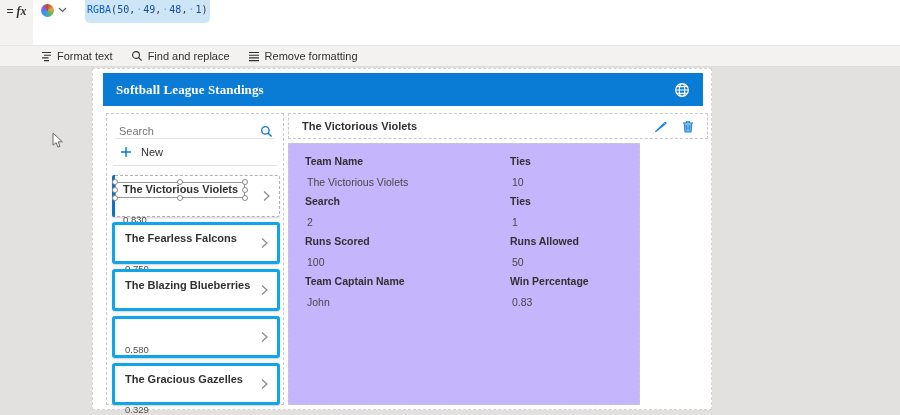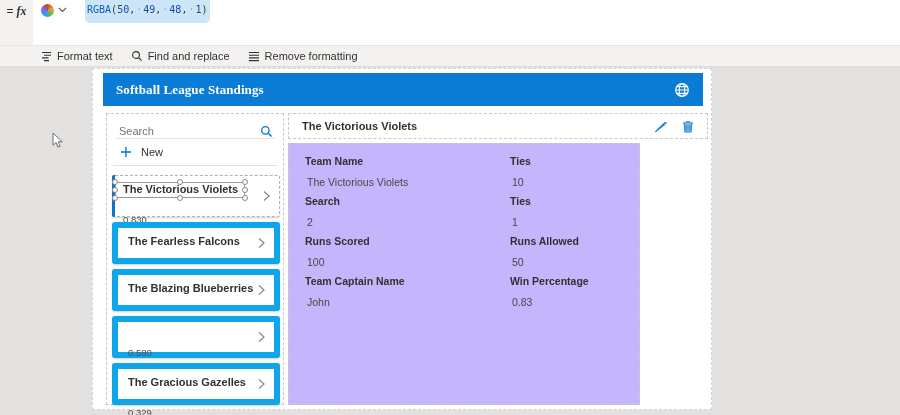--- a/index.html
+++ b/index.html
@@ -45,21 +45,21 @@
     border:1px dashed #cbc9c7;}
   .search-row{margin:3px 8px 0;height:22px;display:flex;align-items:flex-end;
     border-bottom:1px solid #e6e4e2;padding:0 2px;}
   .search-row input{flex:1;border:none;outline:none;font-size:11px;color:#323130;
     font-family:"Liberation Sans",sans-serif;background:transparent;min-width:0;}
   .search-row input::placeholder{color:#767472;}
   .new-row{margin:0 6px;height:27px;display:flex;align-items:center;gap:9px;padding-left:7px;
     border-bottom:1px solid #e1dfdd;cursor:pointer;}
   .new-label{font-size:11px;color:#323130;}
   .gallery{position:absolute;left:5px;top:61px;display:flex;flex-direction:column;gap:5px;}
-  .card{position:relative;width:168px;height:42px;background:#fff;border:6px solid #0ea5e9;
+  .card{position:relative;width:168px;height:42px;background:#fff;border:3px solid #0ea5e9;
     border-radius:3px;box-shadow:0 .3px .9px rgba(0,0,0,.10),0 1.6px 3.6px rgba(0,0,0,.07);
     padding:7px 10px 0;cursor:pointer;}
   .card-title{font-size:11px;font-weight:700;color:#323130;line-height:13px;white-space:nowrap;}
   .card-sub{font-size:9.5px;color:#514f4e;margin-top:18px;}
   .chev{position:absolute;right:9px;top:50%;transform:translateY(-50%);}
   .card.selected{border:1px dashed #b4b2b0;}
   .card.selected::before{content:"";position:absolute;left:-1px;top:-1px;bottom:-1px;width:3px;
     background:#1171c4;border-radius:2px 0 0 2px;}
   .sel-rect{display:none;position:absolute;left:2px;top:6px;width:130px;height:16px;
     border:1px solid #9a9897;z-index:3;}

